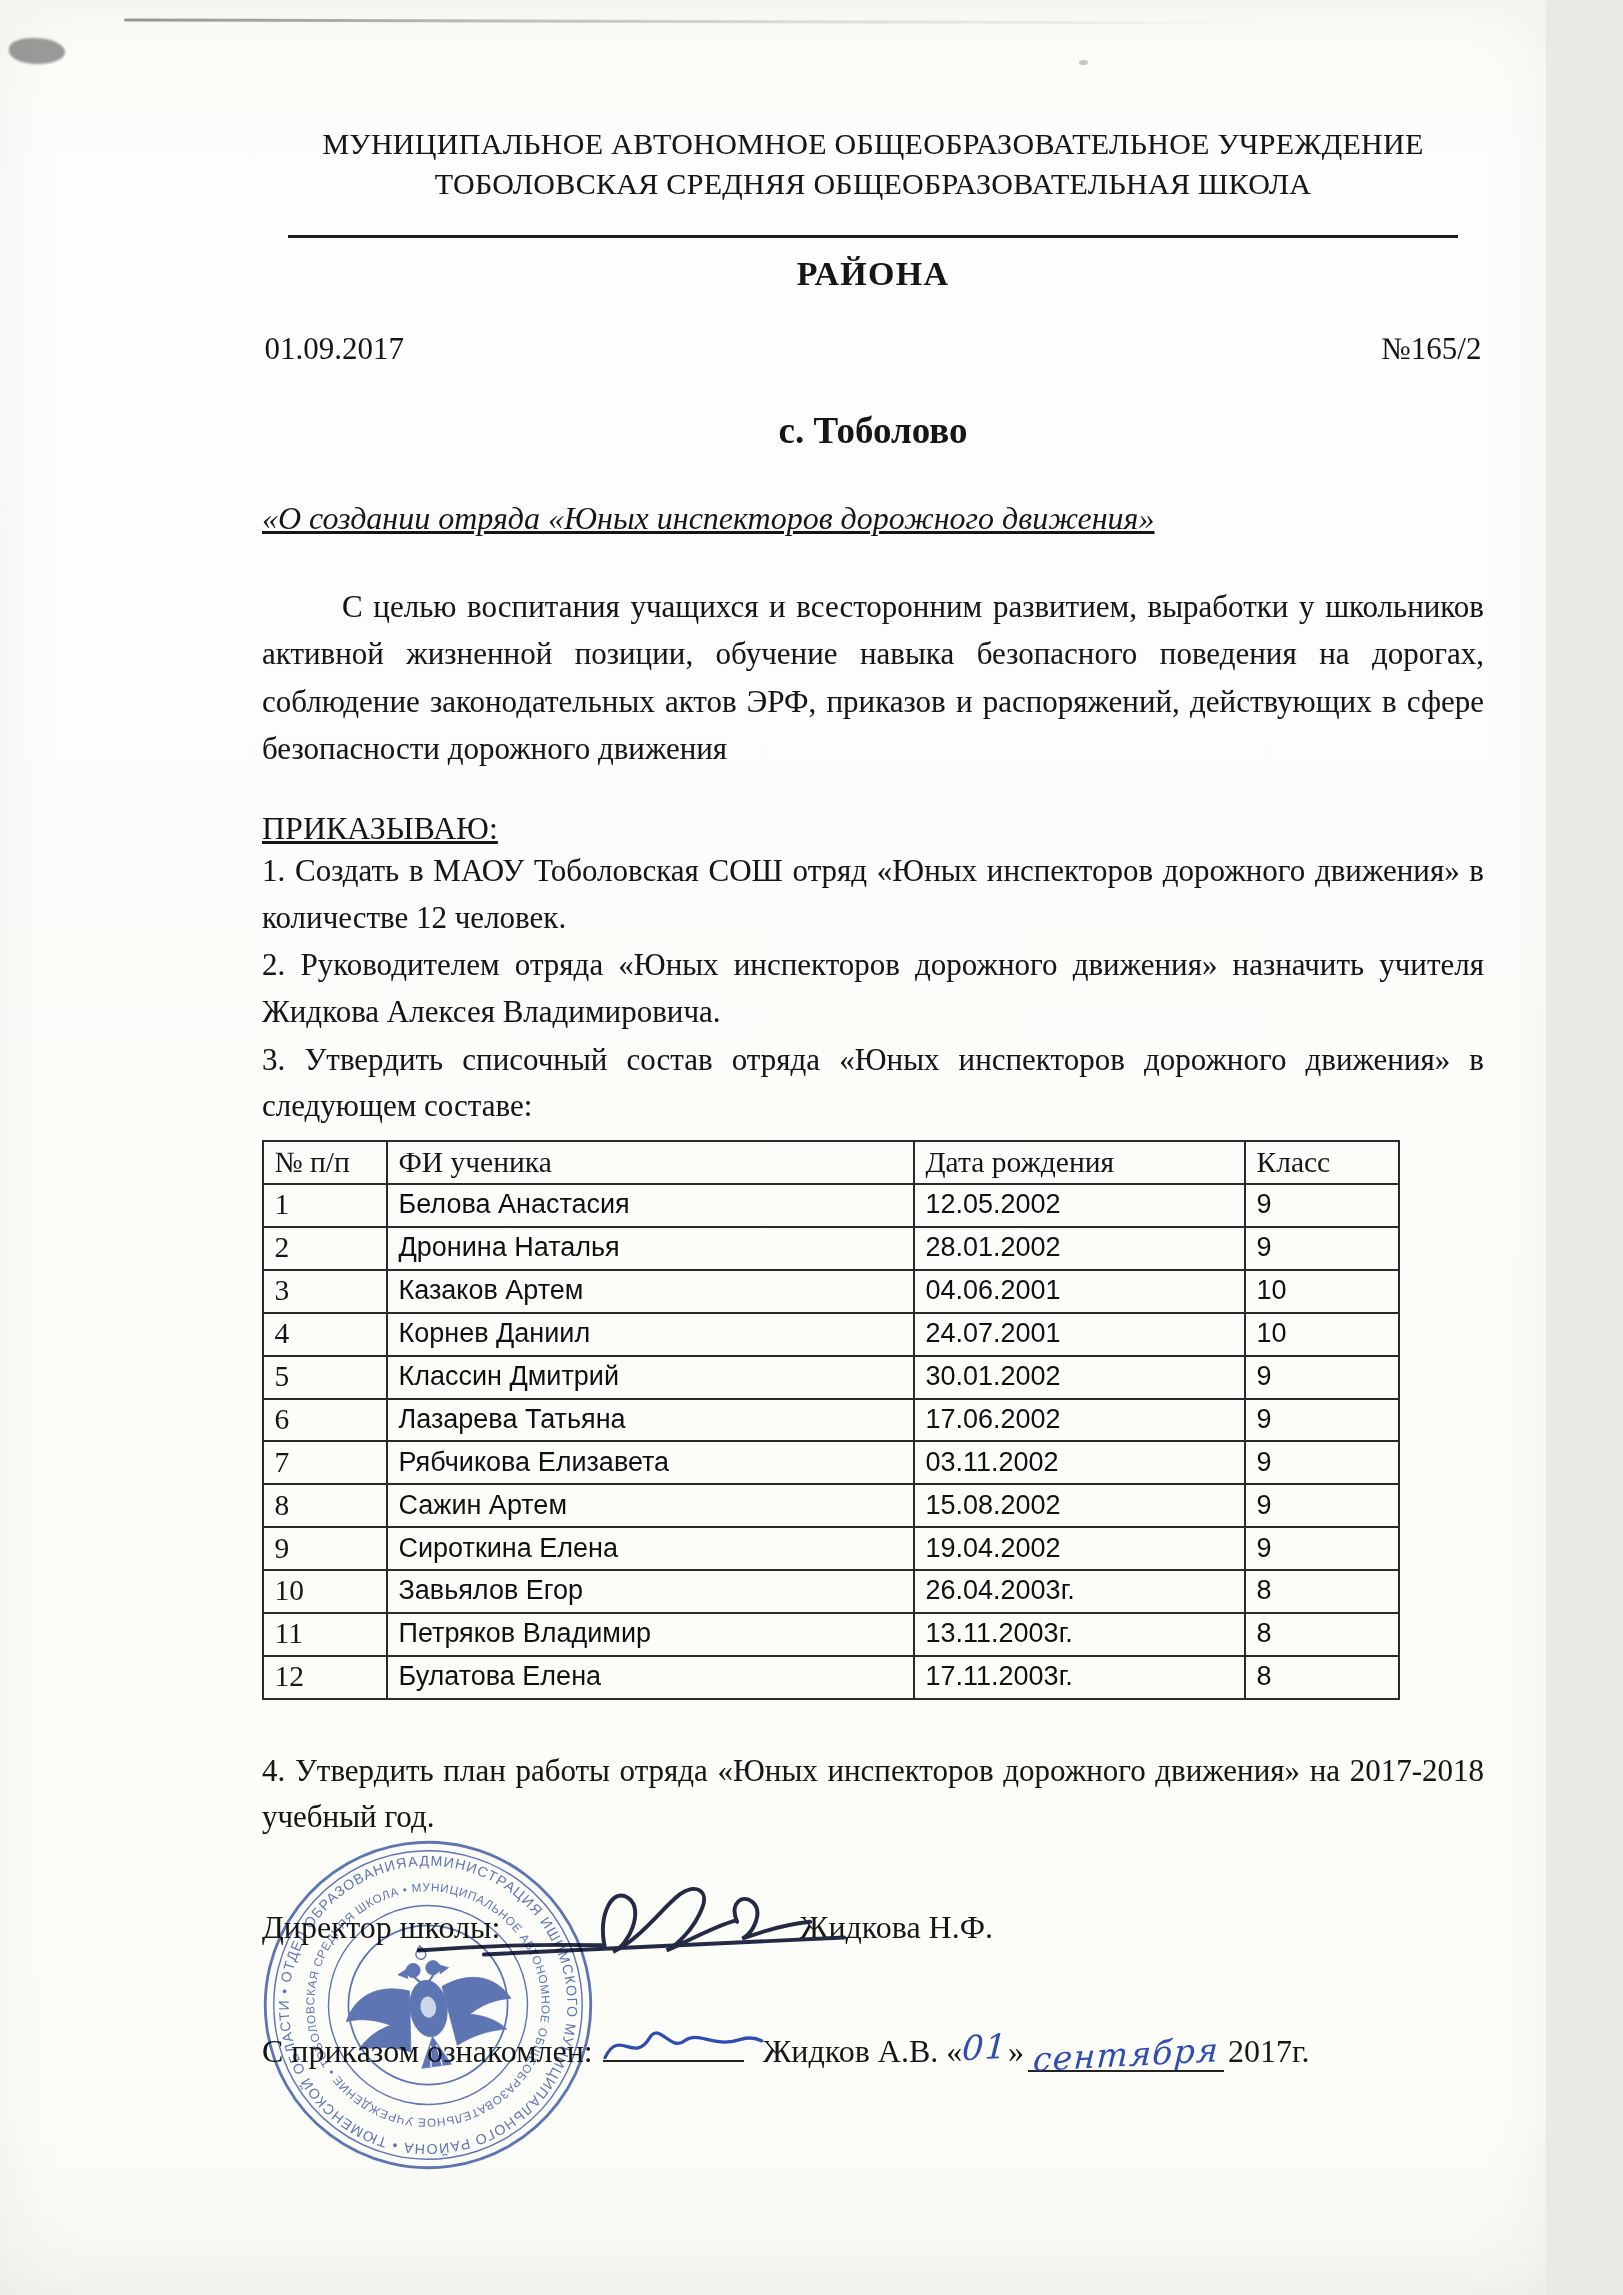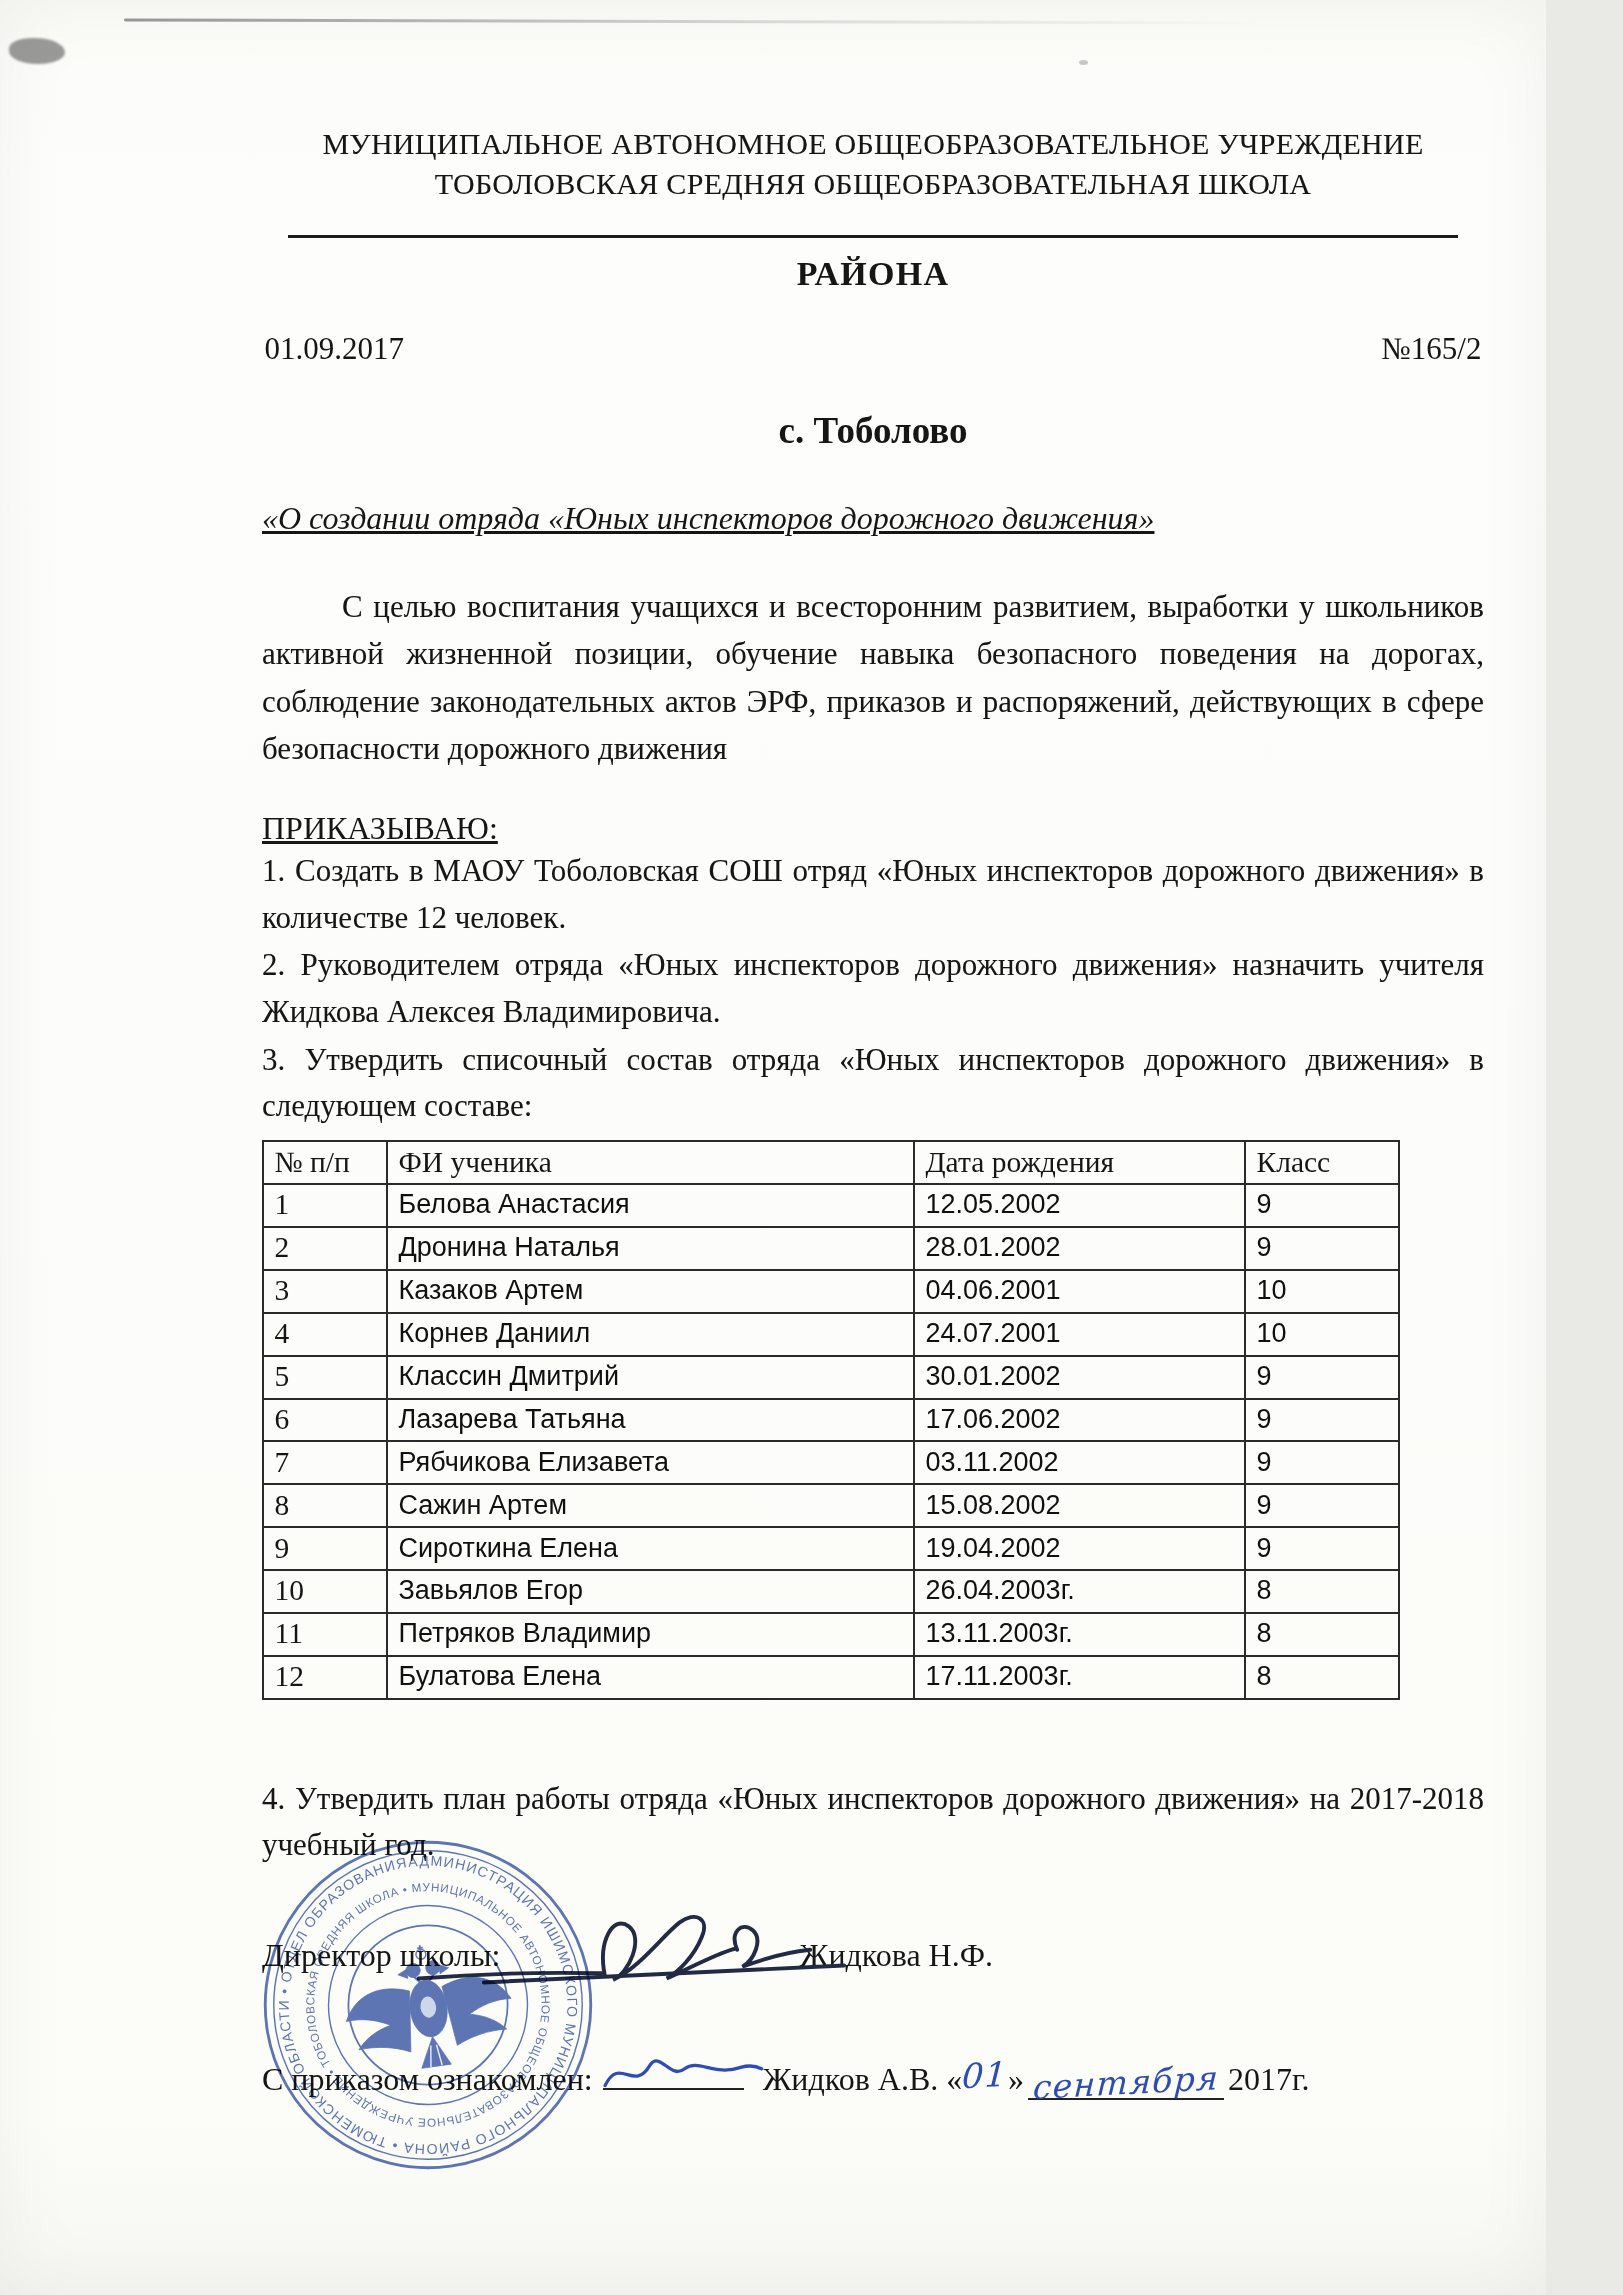--- a/index.html
+++ b/index.html
@@ -26,21 +26,21 @@
   .rule{height:0;border-top:3.9px solid #1c1c1c; margin:31px 26px 0 26px;}
   .doc-title{margin-top:17px;text-align:center;font-weight:bold;font-size:34px;letter-spacing:1.3px;}
   .meta-row{margin-top:38px;display:flex;justify-content:space-between;font-size:31px;padding:0 2.6px;}
   .place{margin-top:42px;text-align:center;font-weight:bold;font-size:37px;}
   .subject{margin-top:48px;font-style:italic;font-size:32px;text-decoration:underline;}
   .preamble{margin:46px 0 0 0;font-size:31px;line-height:1.52;text-align:justify;text-indent:80px;
     text-shadow:0 0 0.7px rgba(0,0,0,.18);}
   .orderword{margin-top:38px;font-size:32px;text-decoration:underline;}
   .item{margin:1.3px 0 0 0;font-size:31px;line-height:1.5;text-align:justify;
     text-shadow:0 0 0.7px rgba(0,0,0,.18);}
-  .item4{margin-top:76px;}
+  .item4{margin-top:48px;}
 
   table.students{border-collapse:collapse;margin-top:10.5px;table-layout:fixed;width:1136px;}
   table.students th, table.students td{
     border:2px solid #2a2a2a; padding:3.3px 10.5px 4.6px 10.5px; text-align:left; vertical-align:middle;
     overflow:hidden; white-space:nowrap;
   }
   table.students th{font-family:"Liberation Serif",serif;font-size:29.5px;font-weight:normal;height:42px;}
   td.serif{font-family:"Liberation Serif",serif;font-size:29.5px;height:41px;}
   td.sans{font-family:"Liberation Sans",sans-serif;font-size:27px;height:41px;color:#101010;}
 

